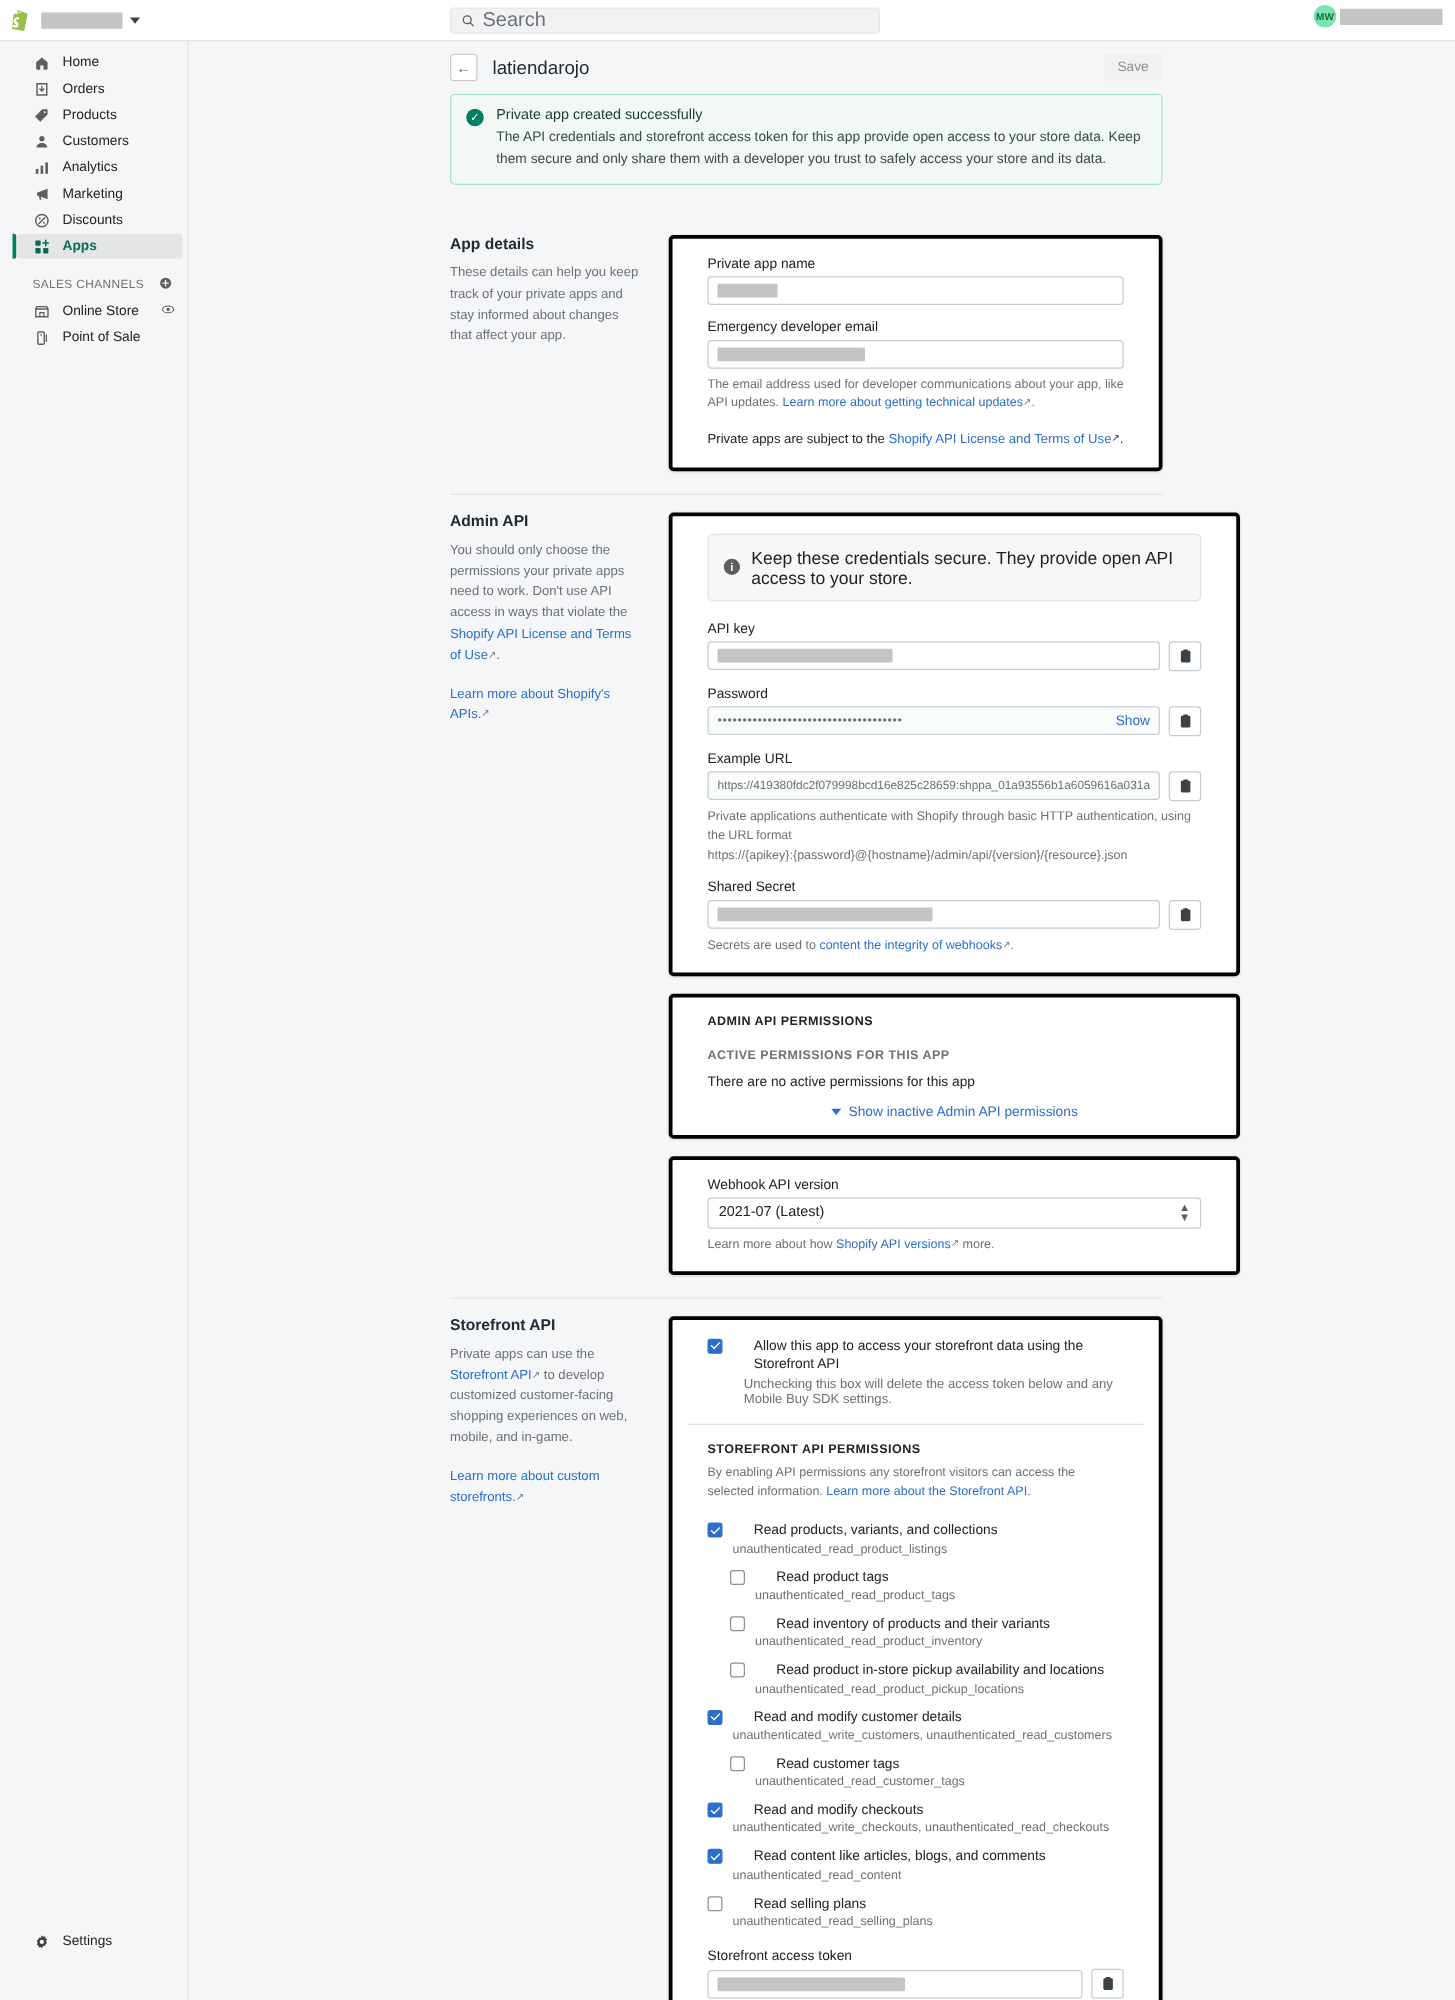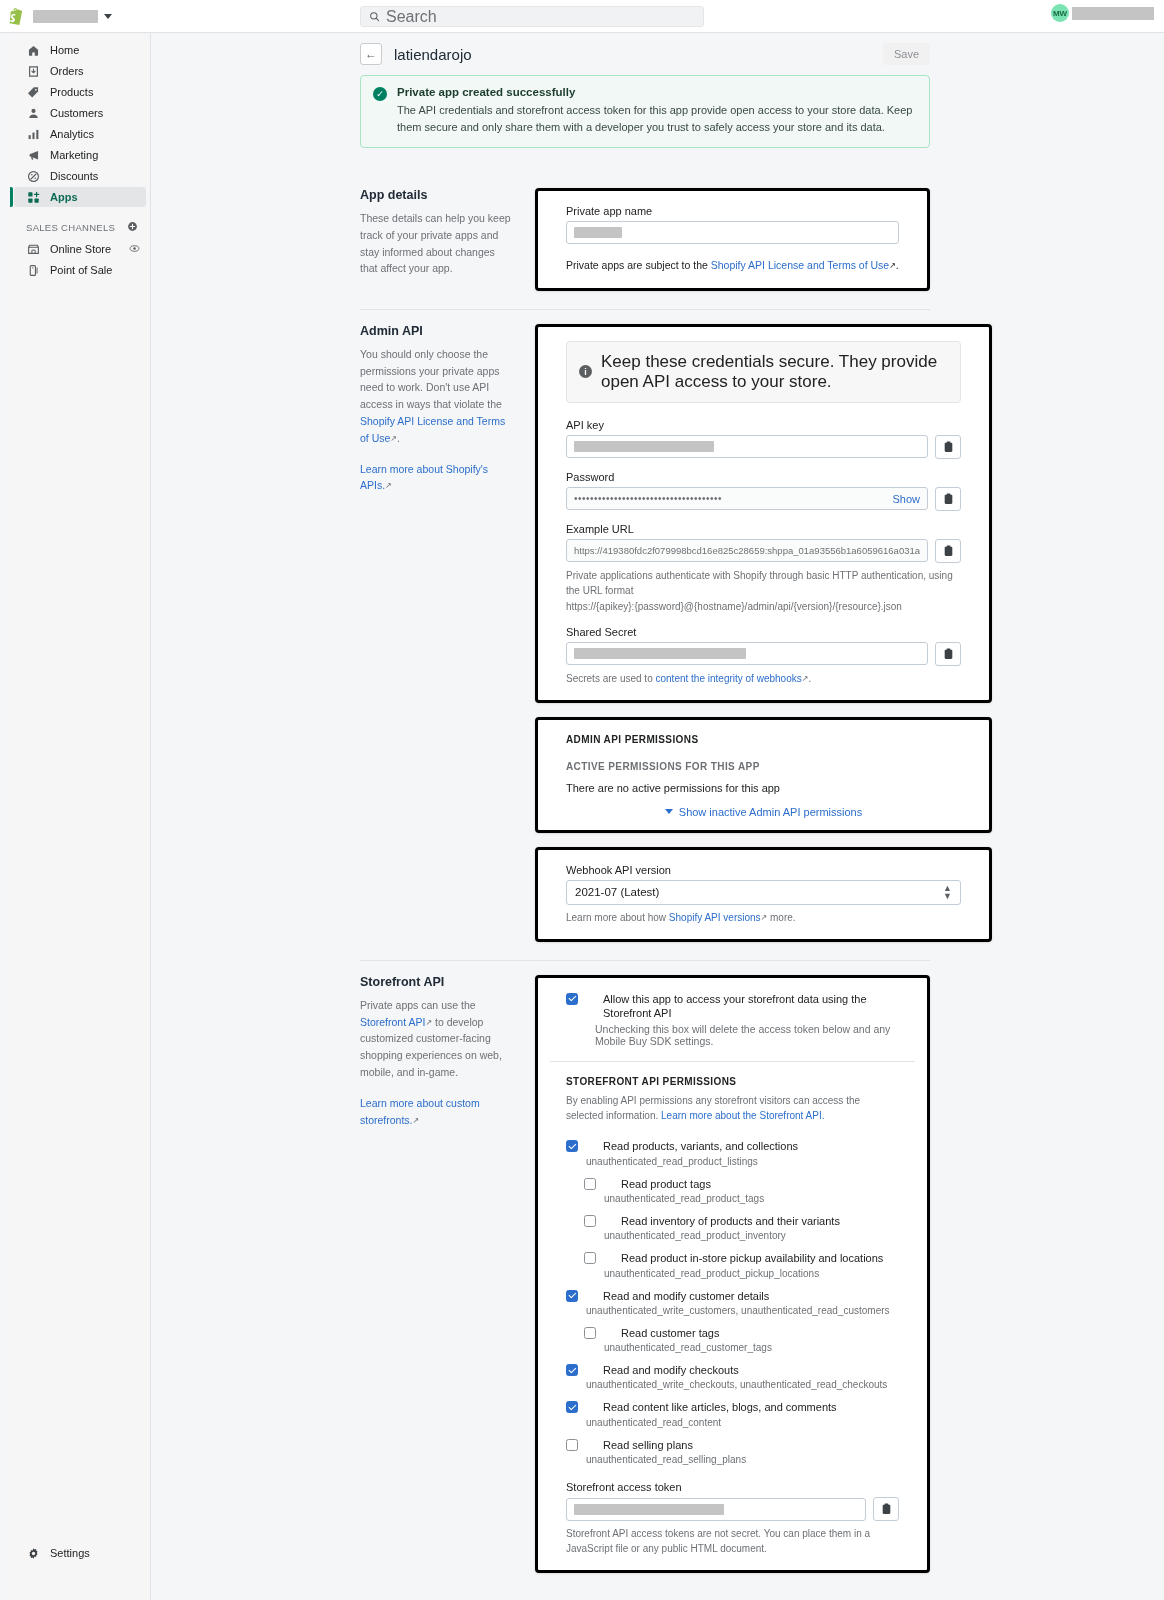--- a/index.html
+++ b/index.html
@@ -95,21 +95,21 @@
   .banner {
     background: #f1f8f5; border: 1px solid #a7e3c4; border-radius: 4px;
     padding: 10px 12px 12px 12px; display: flex; margin-bottom: 26px;
   }
   .banner-icon {
     width: 14px; height: 14px; border-radius: 50%; background: #008060;
     flex: none; margin-top: 1px; display:flex; align-items:center; justify-content:center;
     color:#fff; font-size:9px; line-height:1;
   }
   .banner-body { margin-left: 10px; }
-  .banner-title { font-weight: 700; font-size: 11.5px; margin-bottom: 4px; color:#1c3d2e; }
+  .banner-title { font-weight: 400; font-size: 11.5px; margin-bottom: 4px; color:#1c3d2e; }
   .banner-text { font-size: 11px; line-height: 1.5; color: #3b4a42; }
 
   .section { display: flex; padding: 14px 0 18px 0; }
   .section.bordered { border-bottom: 1px solid #e1e3e5; }
   .sec-left { width: 175px; flex: none; padding-right: 20px; }
   .sec-title { font-size: 12.5px; font-weight: 600; margin-bottom: 8px; }
   .sec-desc { font-size: 10.5px; line-height: 1.6; color: #6d7175; }
   .sec-right { flex: 1; }
 
   .card {
@@ -144,21 +144,21 @@
 
   .info-banner {
     background: #f7f7f7; border: 1px solid #e1e3e5; border-radius: 4px;
     padding: 10px 12px; display: flex; align-items: center; margin-bottom: 16px;
   }
   .info-icon {
     width: 13px; height: 13px; border-radius: 50%; background: #5c5f62;
     color: #fff; font-size: 9px; font-weight: bold; flex: none;
     display: flex; align-items: center; justify-content: center;
   }
-  .info-text { font-size: 17px; margin-left: 9px; color: #202223; }
+  .info-text { font-size: 14px; margin-left: 9px; color: #202223; }
 
   .dots { letter-spacing: .5px; color: #6d7175; font-size: 10px; }
   .show-link { margin-left: auto; color: #2c6ecb; font-size: 11px; }
 
   .sublabel {
     font-size: 10px; font-weight: 700; letter-spacing: .4px; color: #202223;
     text-transform: uppercase;
   }
   .sublabel.muted { color: #6d7175; font-weight: 600; }
   .perm-empty { font-size: 11px; color: #202223; margin-top: 10px; }
@@ -378,20 +378,29 @@
         <div class="sec-left">
           <div class="sec-title">App details</div>
           <div class="sec-desc">These details can help you keep track of your private apps and stay informed about changes that affect your app.</div>
         </div>
         <div class="sec-right">
           <div class="card">
             <div class="field-label">Private app name</div>
             <div class="input">
               <span class="redact" style="width:48px"></span>
             </div>
+            <div class="field-block">
+              <div class="field-label">Emergency developer email</div>
+              <div class="input">
+                <span class="redact" style="width:118px"></span>
+              </div>
+              <div class="help">
+                <span>The email address used for developer communications about your app, like API updates. </span><a class="link" href="#">Learn more about getting technical updates</a><span class="ext">↗</span>.
+              </div>
+            </div>
             <div class="help" style="margin-top:14px;font-size:10.5px;color:#202223">
               <span>Private apps are subject to the </span><a class="link" href="#">Shopify API License and Terms of Use</a><span class="ext">↗</span>.
             </div>
           </div>
         </div>
       </div>
 
       <div class="section bordered">
         <div class="sec-left">
           <div class="sec-title">Admin API</div>

